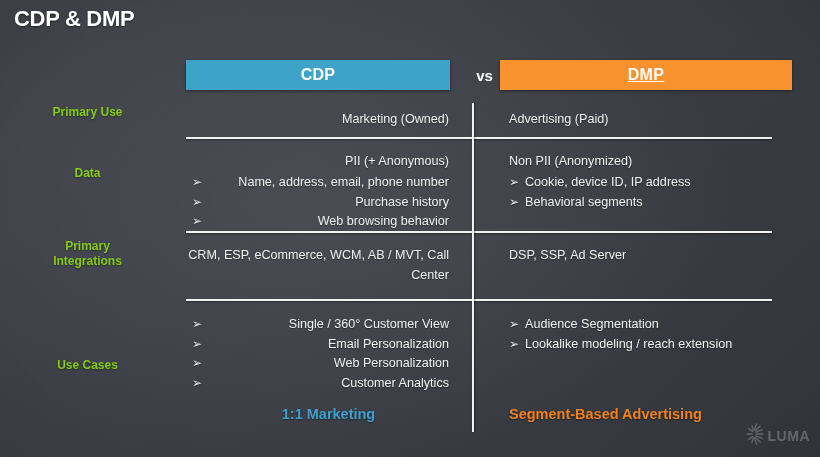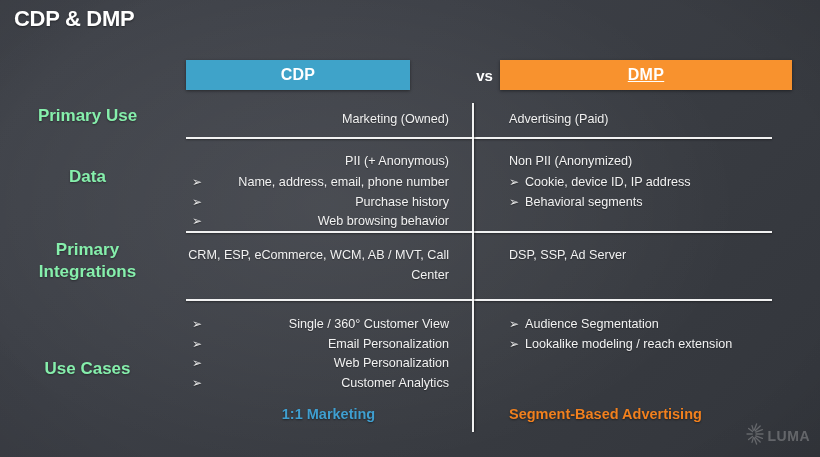--- a/index.html
+++ b/index.html
@@ -36,21 +36,21 @@
   }
 
   
   .hdr-bar{
     position:absolute; top:60px; height:30px;
     display:flex; align-items:center; justify-content:center;
     font-size:16px; font-weight:bold; color:#ffffff;
     letter-spacing:0.3px;
     box-shadow:0 1px 3px rgba(0,0,0,0.45);
   }
-  #bar-cdp{ left:186px; width:224px; background:#3fa3c9; }
+  #bar-cdp{ left:186px; width:264px; background:#3fa3c9; }
   #bar-dmp{ left:500px; width:292px; background:#f8922e;text-decoration:underline; }
   #vs-label{
     position:absolute; left:450px; top:60px; width:69px; height:30px;
     display:flex; align-items:center; justify-content:center;
     font-size:15px; font-weight:bold; color:#ffffff;
   }
 
   
   .hdiv{
     position:absolute; left:186px; width:586px; height:2px;
@@ -63,21 +63,21 @@
   #vdiv{
     position:absolute; left:472px; top:103px; width:2px; height:329px;
     background:rgba(255,255,255,0.93);
     box-shadow:1px 0 2px rgba(0,0,0,0.4);
   }
 
   
   .row-label{
     position:absolute; left:0px; width:175px;
     text-align:center;
-    font-size:17px; font-weight:bold; color:#86efac;
+    font-size:12px; font-weight:bold; color:#84cc16;
     line-height:1.28;
     text-shadow:0 1px 2px rgba(0,0,0,0.4);
   }
   #lbl-primary-use{ top:105px; }
   #lbl-data{ top:166px; }
   #lbl-primary-integrations{ top:239px; }
   #lbl-use-cases{ top:358px; }
 
   
   .cell{

